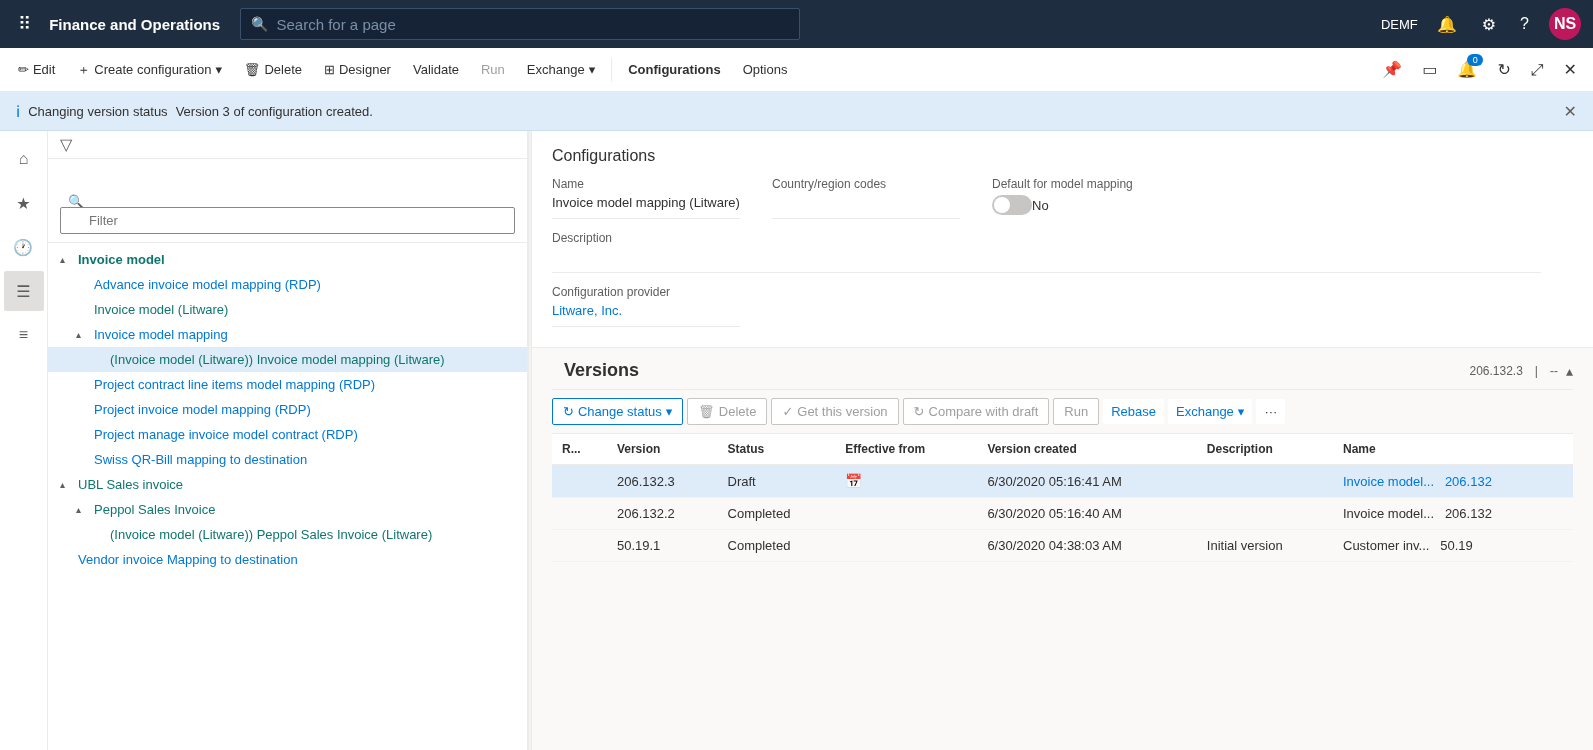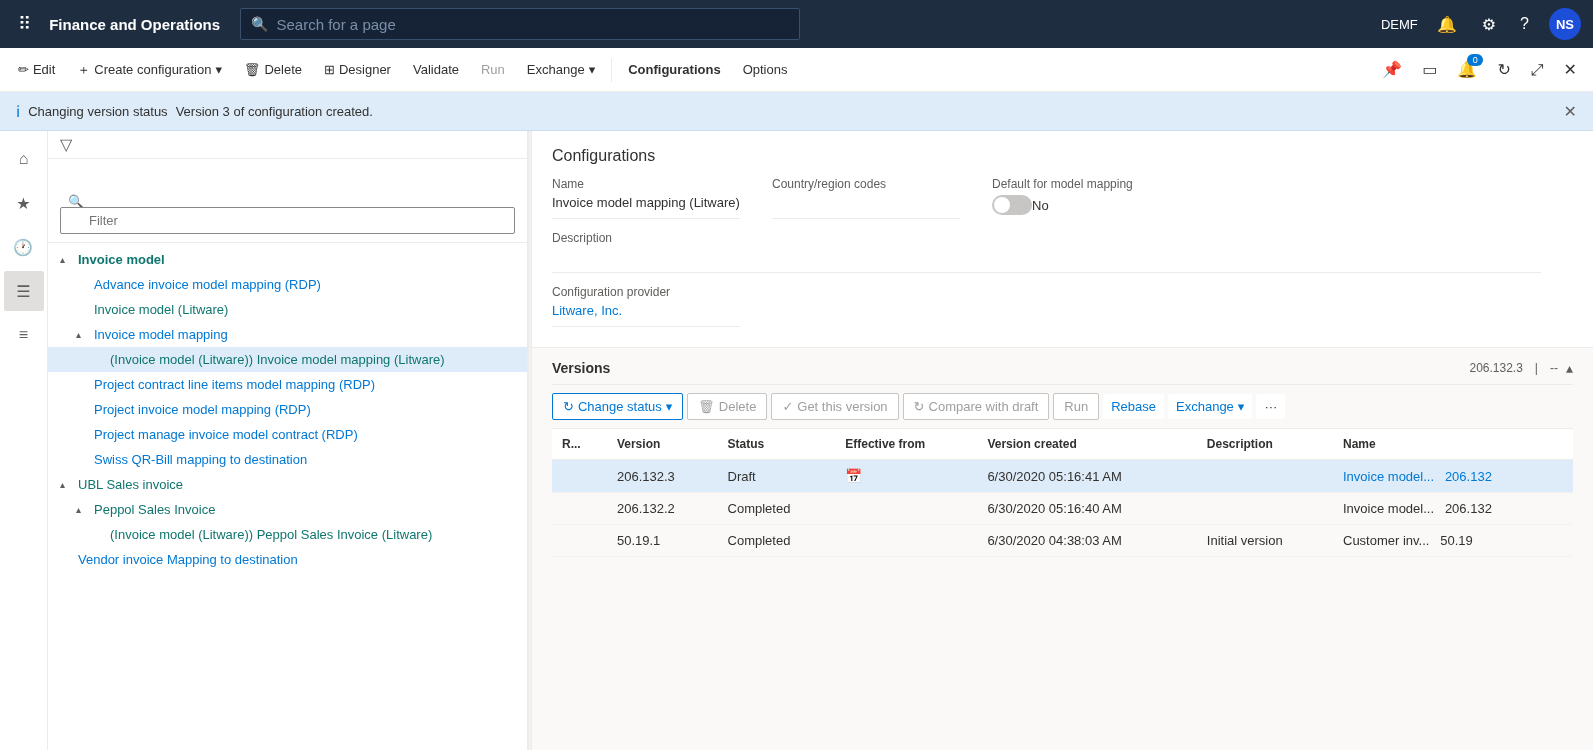--- a/index.html
+++ b/index.html
@@ -43,23 +43,23 @@
       margin-left: auto;
       display: flex;
       align-items: center;
       gap: 16px;
       color: white;
     }
     .top-nav-right .user-label { font-size: 13px; }
     .top-nav-right .icon-btn { cursor: pointer; font-size: 16px; padding: 4px; }
     .avatar {
       width: 32px; height: 32px; border-radius: 50%;
-      background: #1d4ed8; color: white;
+      background: #be185d; color: white;
       display: flex; align-items: center; justify-content: center;
-      font-size: 13px; font-weight: 600; cursor: pointer;
+      font-size: 16px; font-weight: 600; cursor: pointer;
     }
 
     
     .command-bar {
       background: white;
       border-bottom: 1px solid #edebe9;
       height: 44px;
       display: flex;
       align-items: center;
       padding: 0 8px;
@@ -238,21 +238,21 @@
       flex-direction: column;
       overflow: hidden;
     }
     .versions-header {
       display: flex;
       align-items: center;
       padding: 12px 0 8px;
       border-bottom: 1px solid #edebe9;
       gap: 8px;
     }
-    .versions-header h3 { font-size: 14px; font-weight: 600; color: #323130; flex: 1; }
+    .versions-header h3 { font-size: 18px; font-weight: 600; color: #323130; flex: 1; margin-left: 12px; }
     .versions-info { font-size: 12px; color: #605e5c; }
     .versions-toolbar {
       display: flex;
       align-items: center;
       padding: 8px 0;
       gap: 4px;
       border-bottom: 1px solid #edebe9;
     }
     .ver-btn {
       display: flex; align-items: center; gap: 4px;

